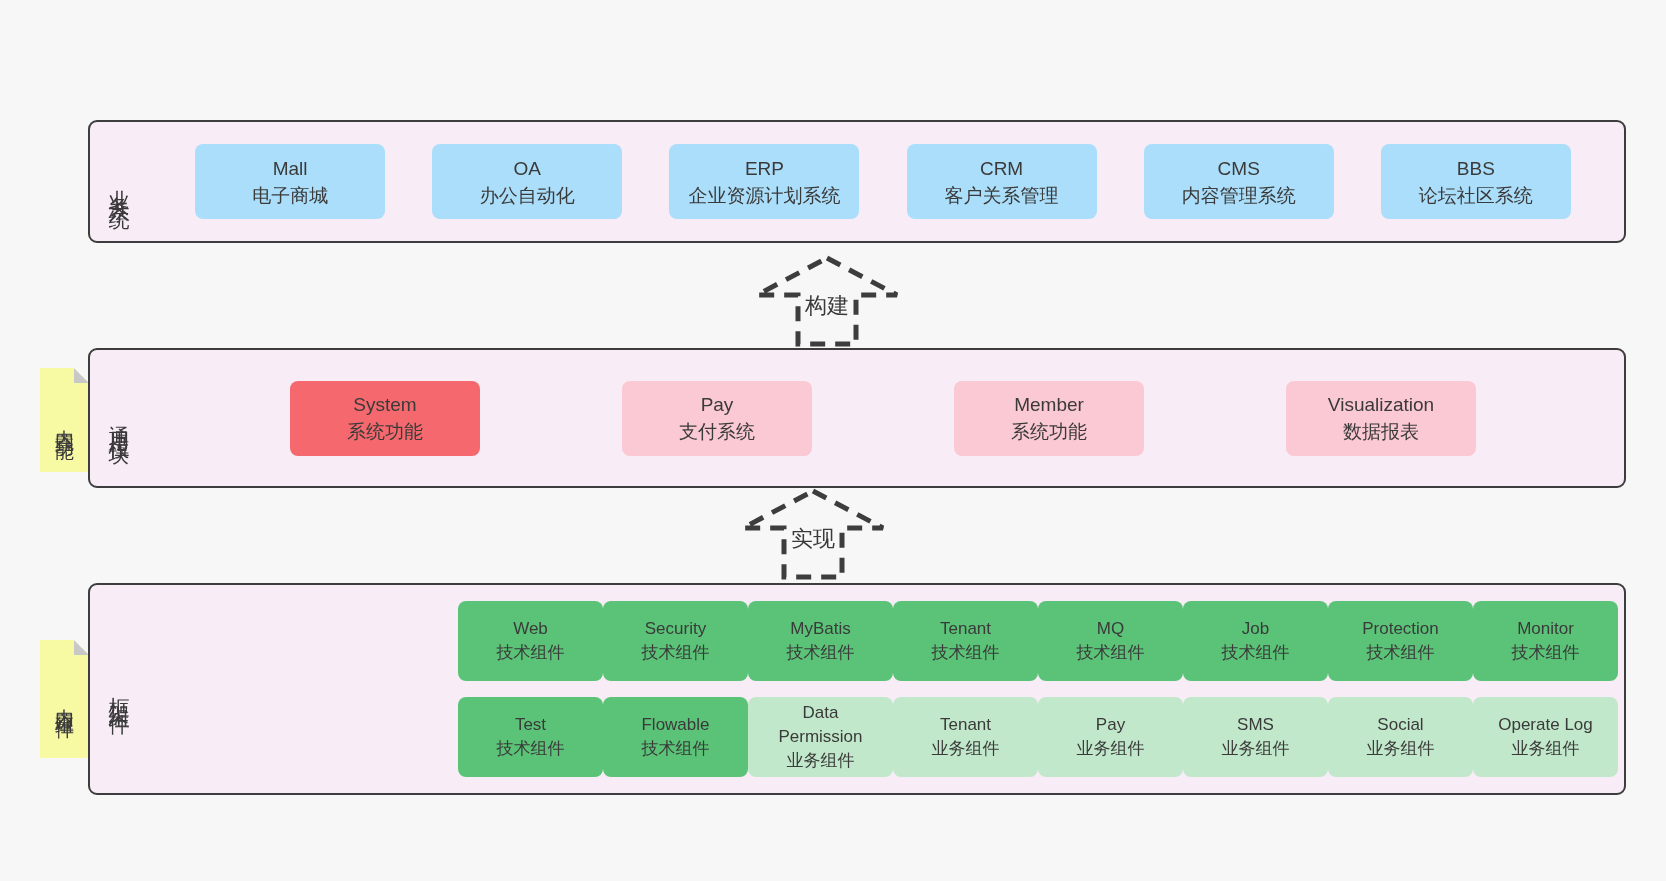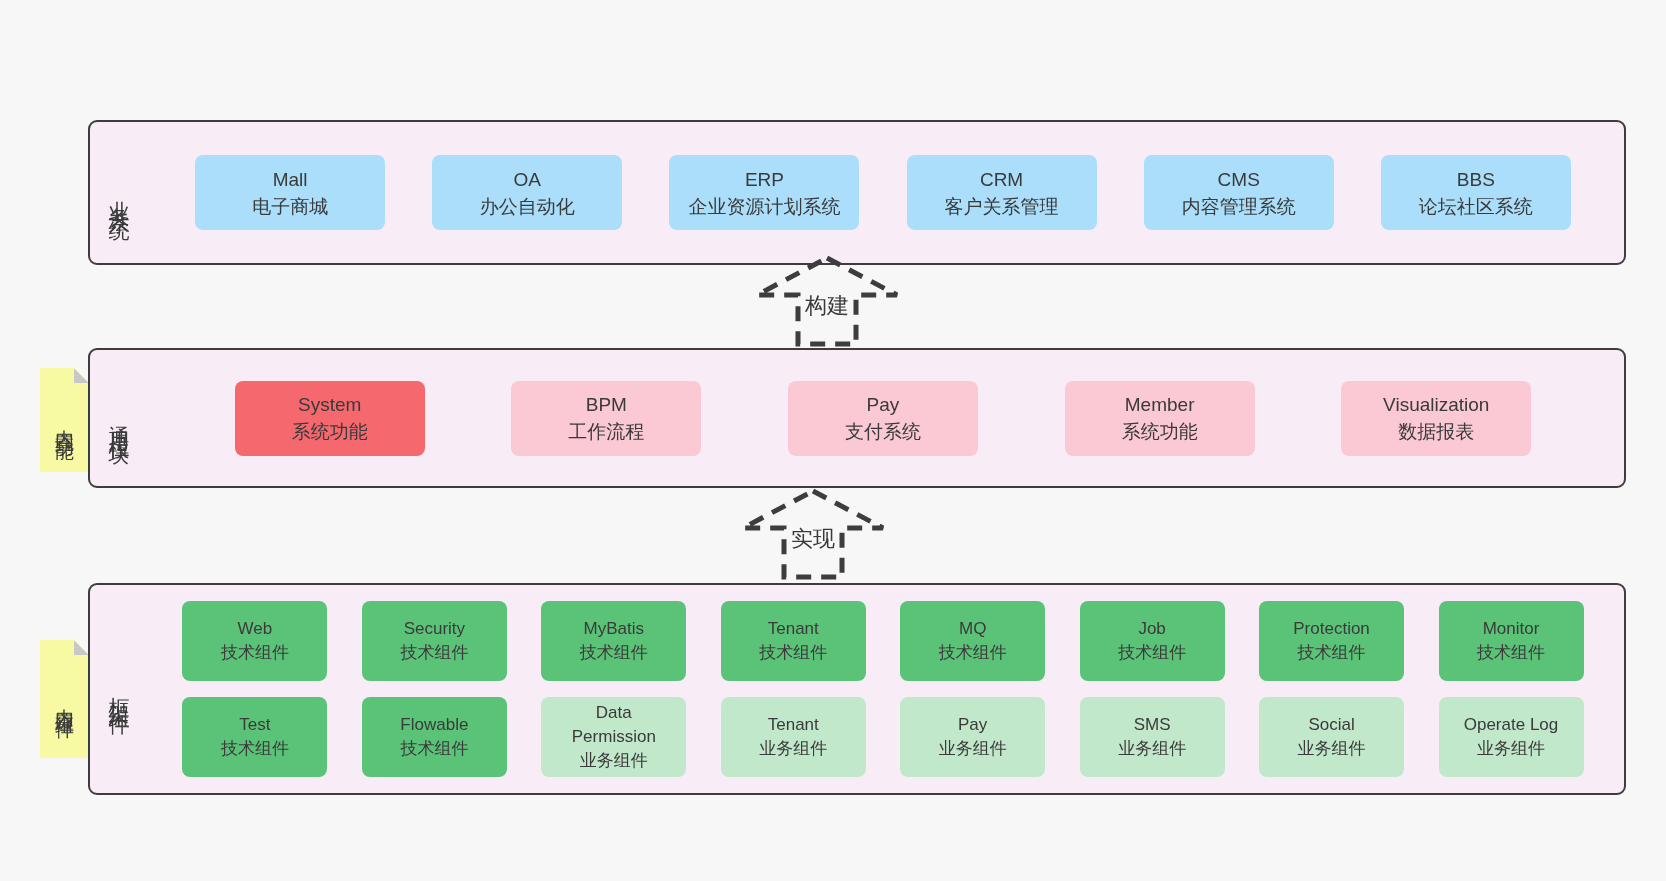--- a/index.html
+++ b/index.html
@@ -13,35 +13,35 @@
   
   .band{
     position:absolute;left:88px;width:1538px;
     background:var(--band_bg,#f8edf6);
     border:2px solid var(--border,#3d3d3d);
     border-radius:9px;
     box-sizing:border-box;
     display:flex;
     z-index:2;
   }
-  .band-1{top:120px;height:145px;}
+  .band-1{top:120px;height:123px;}
   .band-2{top:348px;height:140px;}
   .band-3{top:583px;height:212px;}
   .band-label{
     width:58px;flex:0 0 58px;
     display:flex;align-items:center;justify-content:center;
     writing-mode:vertical-rl;text-orientation:upright;
     font-size:21px;letter-spacing:6px;text-indent:6px;
     color:#3a3a3a;
   }
   .cards{
     flex:1;display:flex;align-items:center;justify-content:space-evenly;
     padding-right:6px;
   }
-  .rows-wrap{flex:1;display:flex;flex-direction:column;justify-content:center;gap:16px;}
+  .rows-wrap{flex:1;display:flex;flex-direction:column;justify-content:center;gap:16px;align-items:flex-end;}
   .rows-wrap .cards{flex:0 0 auto;}
 
   
   .card{
     border-radius:8px;
     display:flex;flex-direction:column;align-items:center;justify-content:center;
     text-align:center;
     box-sizing:border-box;
   }
   .band-1 .card,.band-2 .card{width:190px;height:75px;font-size:19px;line-height:27px;}
@@ -134,24 +134,20 @@
   </div>
 
   <section class="band band-2">
     <div class="band-label">通用模块</div>
     <div class="cards">
         <div class="card red">
           <div class="card-title">System</div>
           <div class="card-subtitle">系统功能</div>
         </div>
         <div class="card pink">
-          <div class="card-title">BPM</div>
-          <div class="card-subtitle">工作流程</div>
-        </div>
-        <div class="card pink">
           <div class="card-title">Pay</div>
           <div class="card-subtitle">支付系统</div>
         </div>
         <div class="card pink">
           <div class="card-title">Member</div>
           <div class="card-subtitle">系统功能</div>
         </div>
         <div class="card pink">
           <div class="card-title">Visualization</div>
           <div class="card-subtitle">数据报表</div>

